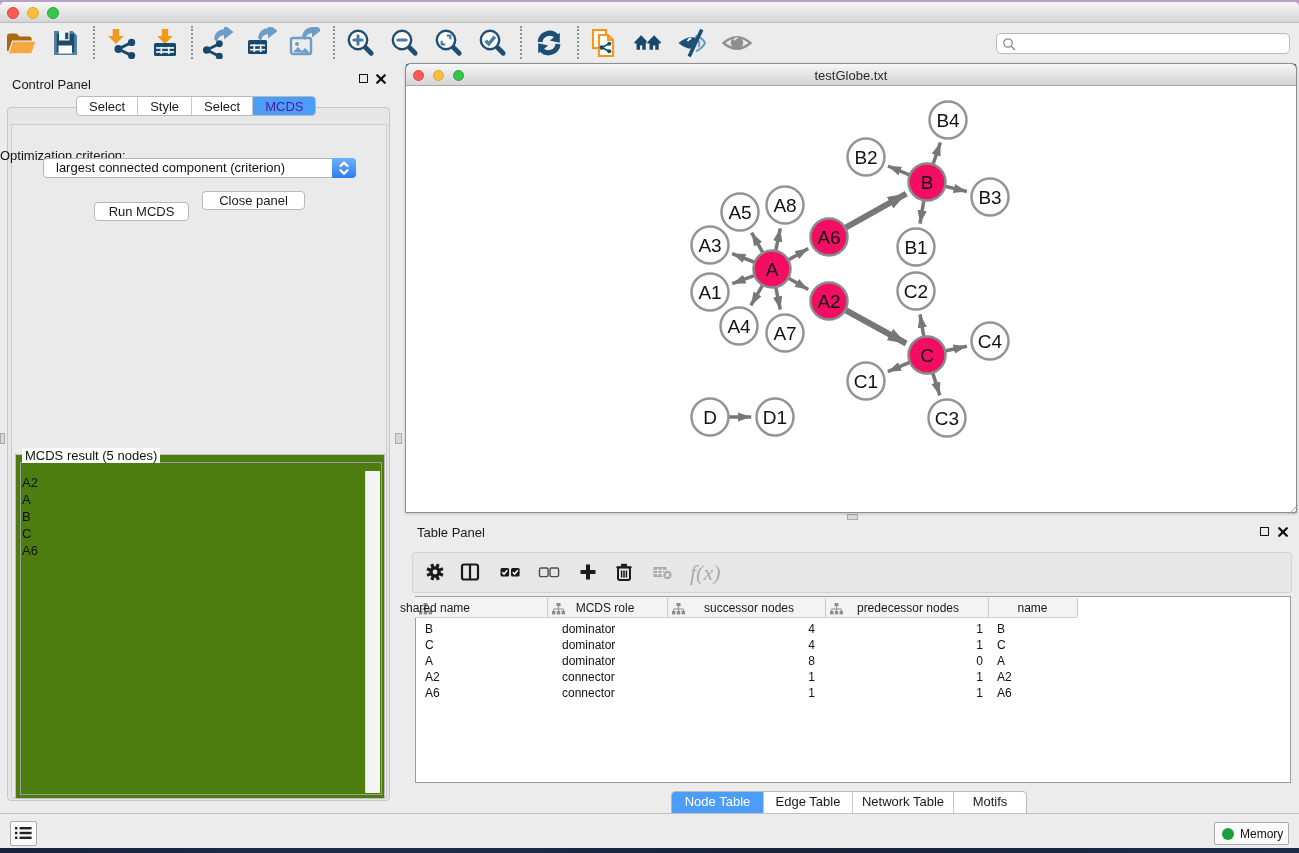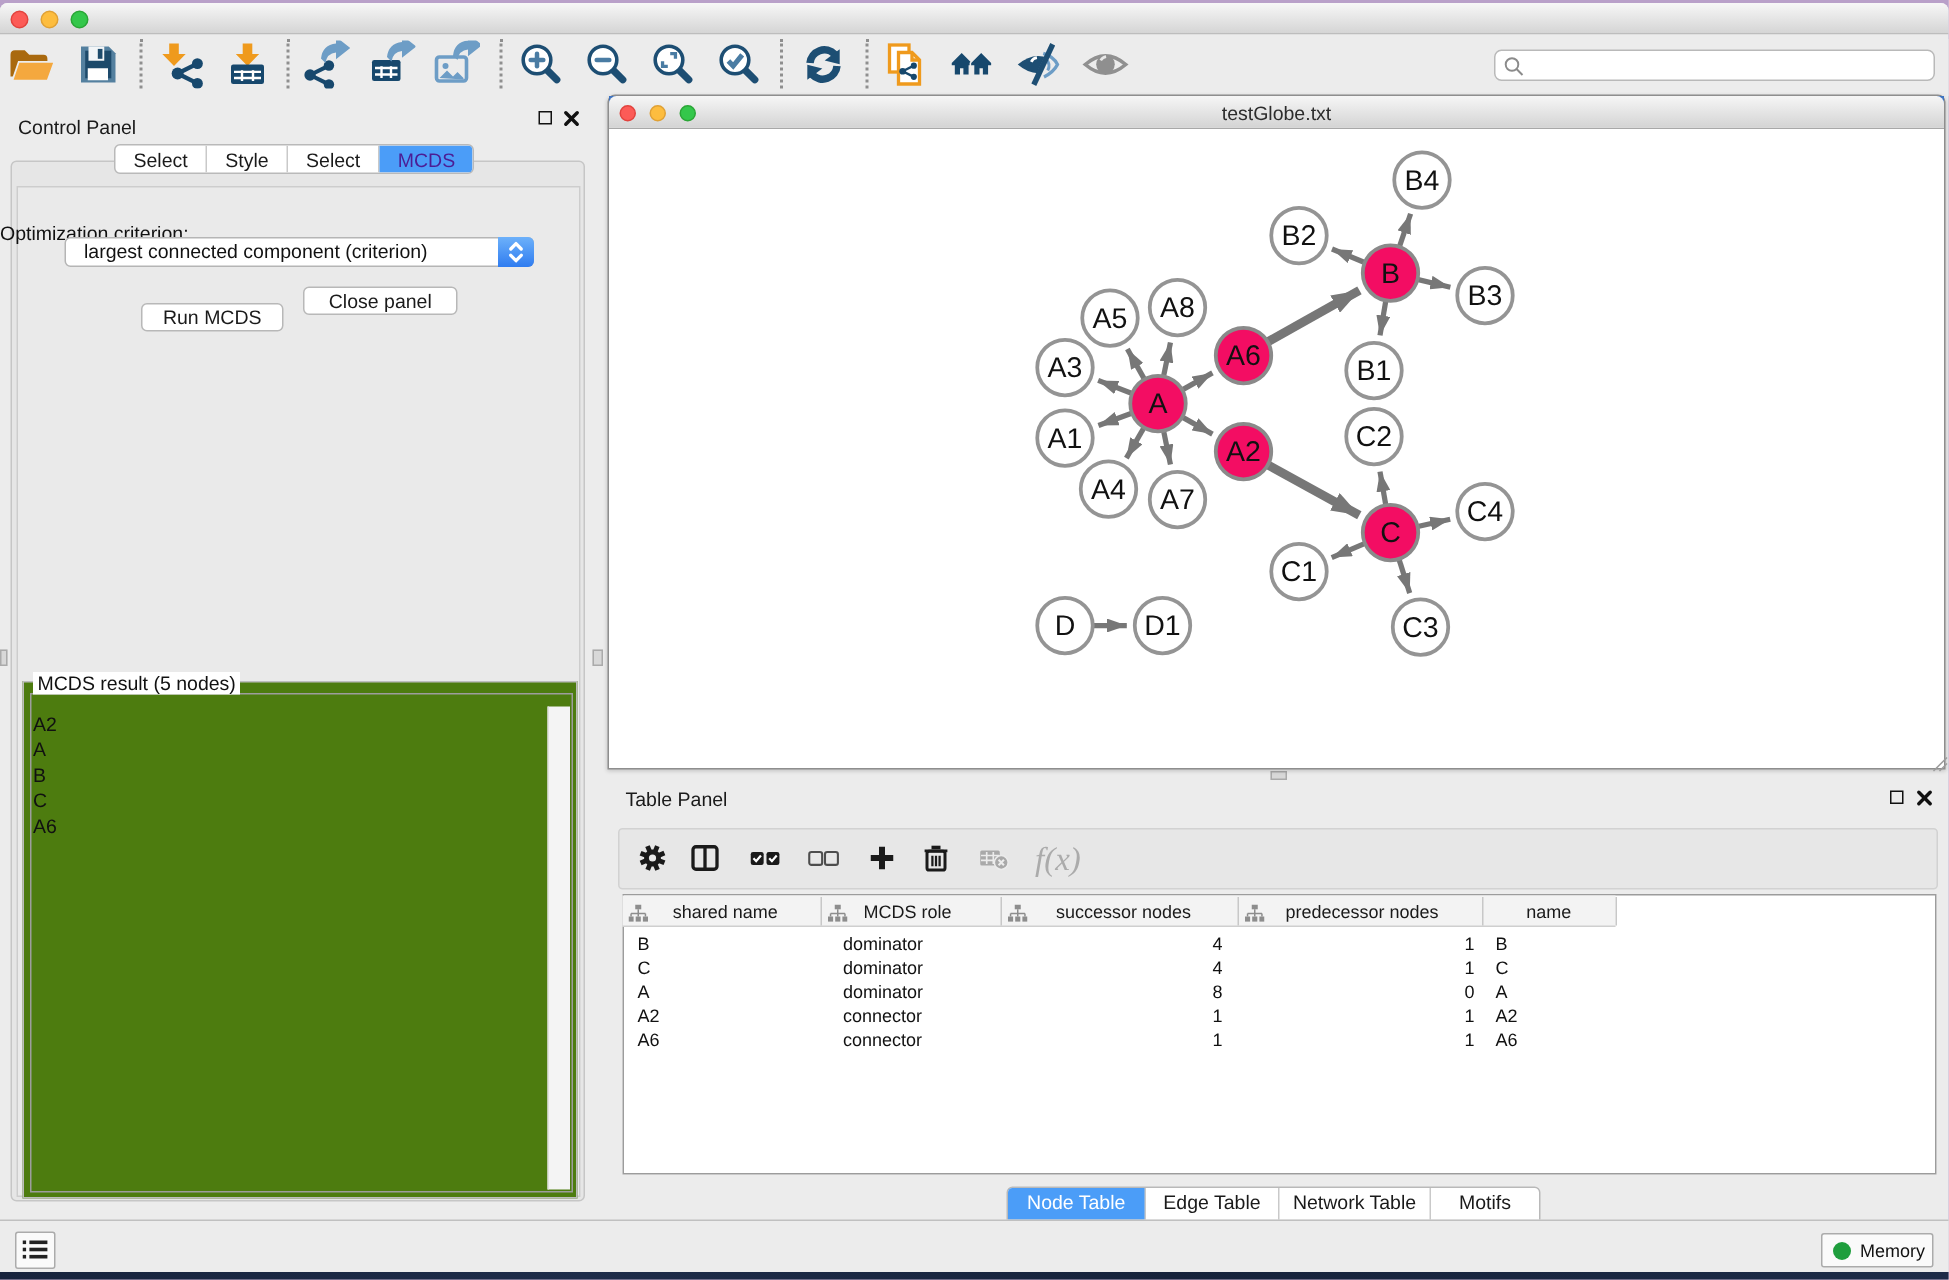--- a/index.html
+++ b/index.html
@@ -468,21 +468,21 @@
       <line x1="1.7" y1="6" x2="1.7" y2="8"></line>
       <line x1="6.5" y1="6" x2="6.5" y2="8"></line>
       <line x1="11.3" y1="6" x2="11.3" y2="8"></line>
     </g>
   </svg>
 <div class="abs colsep" style="left:547px"></div>
 <div class="abs colsep" style="left:667px"></div>
 <div class="abs colsep" style="left:825px"></div>
 <div class="abs colsep" style="left:988px"></div>
 <div class="abs colsep" style="left:1077px"></div>
-<div class="abs hlabel" style="left:425px;width:117px;text-align:center">shared name</div>
+<div class="abs hlabel" style="left:400px;width:117px;text-align:left">shared name</div>
 <div class="abs hlabel" style="left:565px;width:80px;text-align:center">MCDS role</div>
 <div class="abs hlabel" style="left:685px;width:128px;text-align:center">successor nodes</div>
 <div class="abs hlabel" style="left:843px;width:130px;text-align:center">predecessor nodes</div>
 <div class="abs hlabel" style="left:988px;width:89px;text-align:center">name</div>
 <div class="abs cell" style="left:425px;top:621px;width:115px">B</div>
 <div class="abs cell" style="left:562px;top:621px;width:100px">dominator</div>
 <div class="abs cell" style="left:690px;top:621px;width:125px;text-align:right">4</div>
 <div class="abs cell" style="left:858px;top:621px;width:125px;text-align:right">1</div>
 <div class="abs cell" style="left:997px;top:621px;width:75px">B</div>
 <div class="abs cell" style="left:425px;top:637px;width:115px">C</div>

